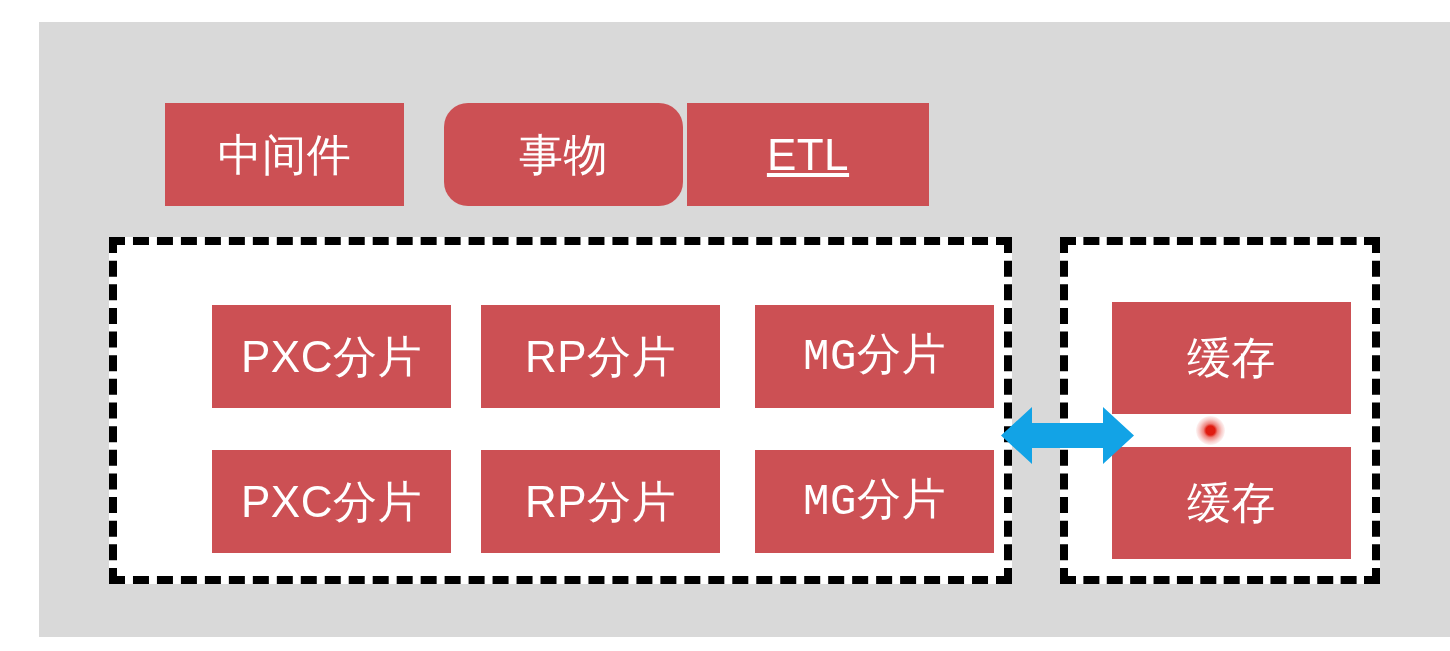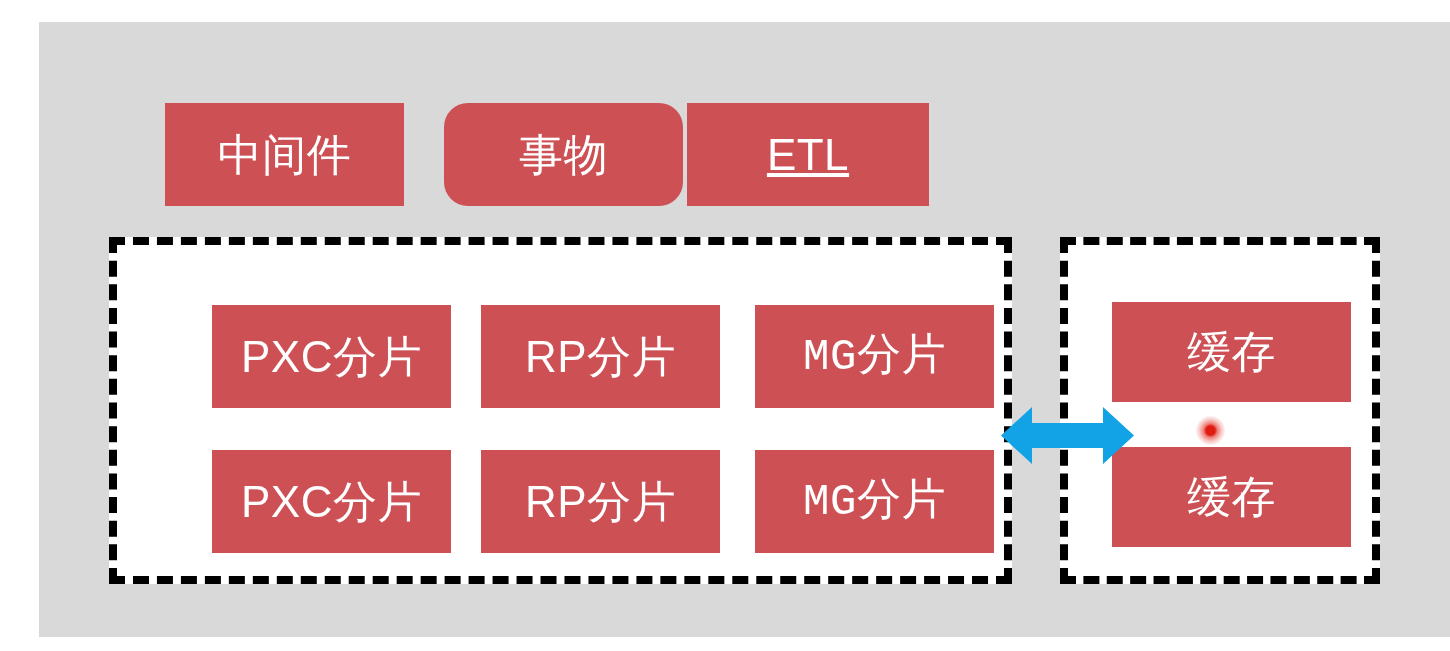--- a/index.html
+++ b/index.html
@@ -72,21 +72,21 @@
   #group-shards .row-1 { top: 60px; }
   #group-shards .row-2 { top: 205px; }
   #group-shards .col-1 { left: 87px; margin-left: 8px; }
   #group-shards .col-2 { left: 364px; text-align: center; }
   #group-shards .col-3 { left: 638px; font-family: Liberation Mono, monospace; }
 
   
   #group-cache .red-box {
     left: 44px;
     width: 239px;
-    height: 100px;
+    height: 112px;
   }
   #group-cache .row-1 { top: 57px; }
   #group-cache .row-2 { top: 202px; }
 
   
   #link-arrow {
     position: absolute;
     left: 962px;
     top: 383px;
     width: 133px;

